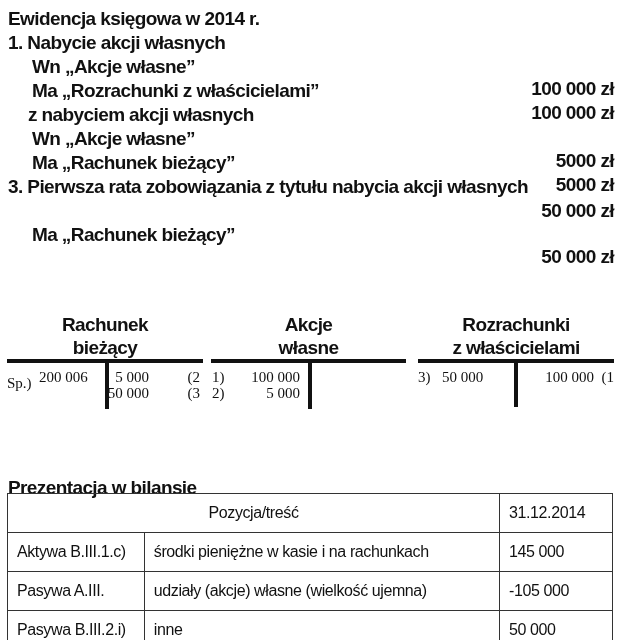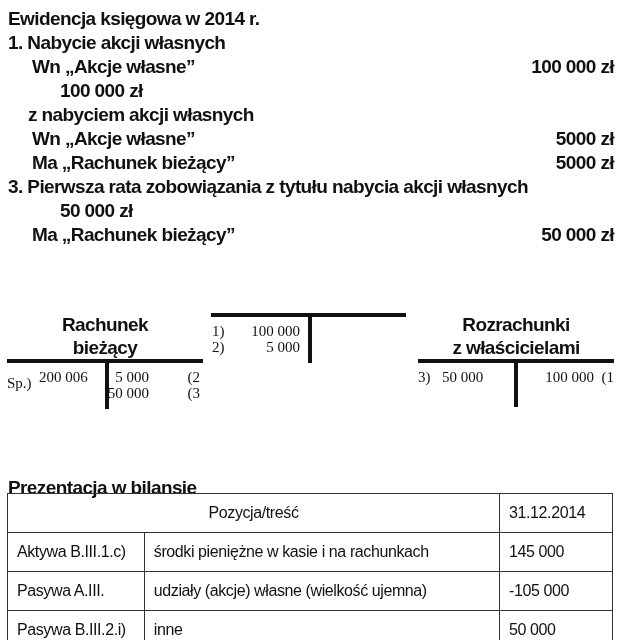--- a/index.html
+++ b/index.html
@@ -1,21 +1,21 @@
 <!DOCTYPE html>
 <html><head>
 <meta charset="utf-8">
 <style>
   html, body { margin: 0; padding: 0; background: #ffffff; }
   body { width: 629px; height: 640px; position: relative; overflow: hidden; color: #111; font-family: "Liberation Sans", sans-serif; }
   .sans { font-family: "Liberation Sans", sans-serif; font-stretch: condensed; }
   .title { position: absolute; left: 8px; top: 8px; font-size: 19px; font-weight: bold; letter-spacing: -0.6px; }
   .entries { position: absolute; left: 8px; top: 32px; width: 606px; }
   .line { height: 24px; font-size: 19px; font-weight: bold; letter-spacing: -0.6px; display: flex; justify-content: space-between; white-space: nowrap; }
-  .line.indent { padding-left: 24px; }
+  .line.indent { padding-left: 24px; flex-direction: column; }
   .line.indent2 { padding-left: 20px; }
   .amt { text-align: right; margin-left: 28px; }
 
   .taccount { position: absolute; }
   .t-head { font-size: 19px; font-weight: bold; letter-spacing: -0.6px; text-align: center; line-height: 23px; }
   .t-bar { height: 4px; background: #111; }
   .t-stem { position: absolute; width: 4px; background: #111; }
   .t-body { position: relative; height: 45px; font-family: "Liberation Serif", serif; font-size: 15px; }
   .t-cell { position: absolute; white-space: nowrap; line-height: 17px; }
 
@@ -31,20 +31,21 @@
 
 <div class="entries sans">
   <div class="line">
       <span>1. Nabycie akcji własnych</span>
     </div>
   <div class="line indent">
     <span>Wn „Akcje własne”</span>
     <span class="amt">100 000 zł</span>
   </div>
   <div class="line indent">
+    <span>Ma „Rozrachunki z właścicielami”</span>
     <span class="amt">100 000 zł</span>
   </div>
   <div class="line indent2">
       <span>z nabyciem akcji własnych</span>
     </div>
   <div class="line indent">
     <span>Wn „Akcje własne”</span>
     <span class="amt">5000 zł</span>
   </div>
   <div class="line indent">
@@ -74,20 +75,24 @@
     <span class="t-cell" style="left:0; top:12px;">Sp.)</span>
     <span class="t-cell" style="left:32px; top:6px;">200 006</span>
     <span class="t-cell" style="right:54px; top:6px;">5 000</span>
     <span class="t-cell" style="right:3px; top:6px;">(2</span>
     <span class="t-cell" style="right:54px; top:22px;">50 000</span>
     <span class="t-cell" style="right:3px; top:22px;">(3</span>
   </div>
 </div>
 
 <div class="taccount" style="left:211px; top:313px; width:195px;">
+  <div class="t-head sans">
+    <div>Akcje</div>
+    <div>własne</div>
+  </div>
   <div class="t-bar"></div>
   <div class="t-body">
     <div class="t-stem" style="left:97px; top:0; height:46px;"></div>
     <span class="t-cell" style="left:1px; top:6px;">1)</span>
     <span class="t-cell" style="right:106px; top:6px;">100 000</span>
     <span class="t-cell" style="left:1px; top:22px;">2)</span>
     <span class="t-cell" style="right:106px; top:22px;">5 000</span>
   </div>
 </div>
 

